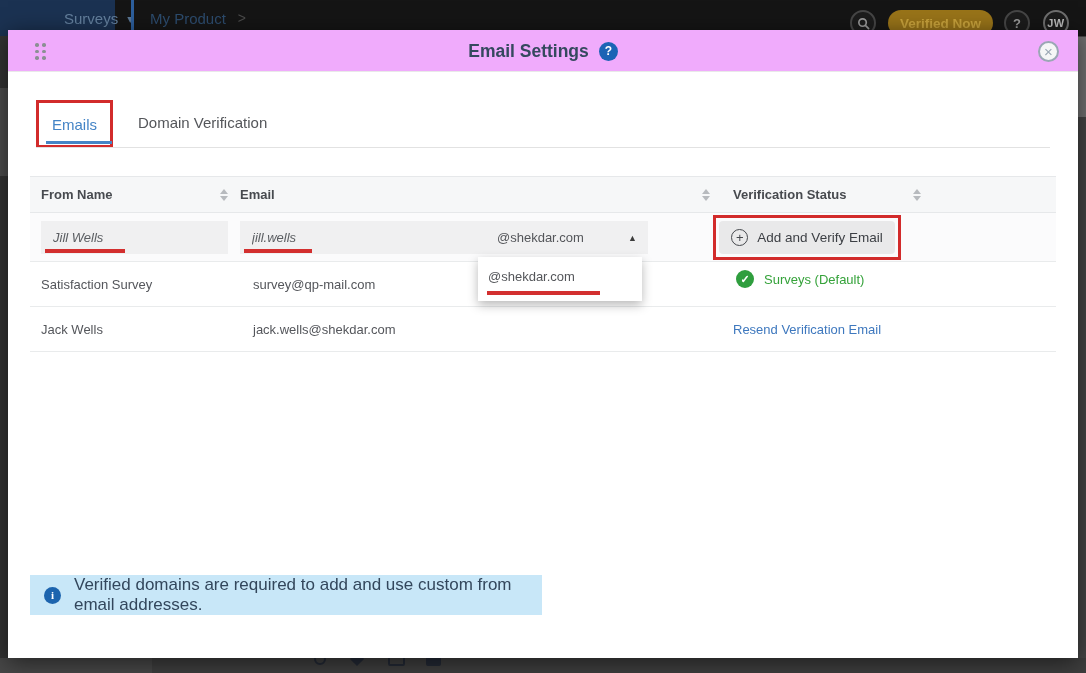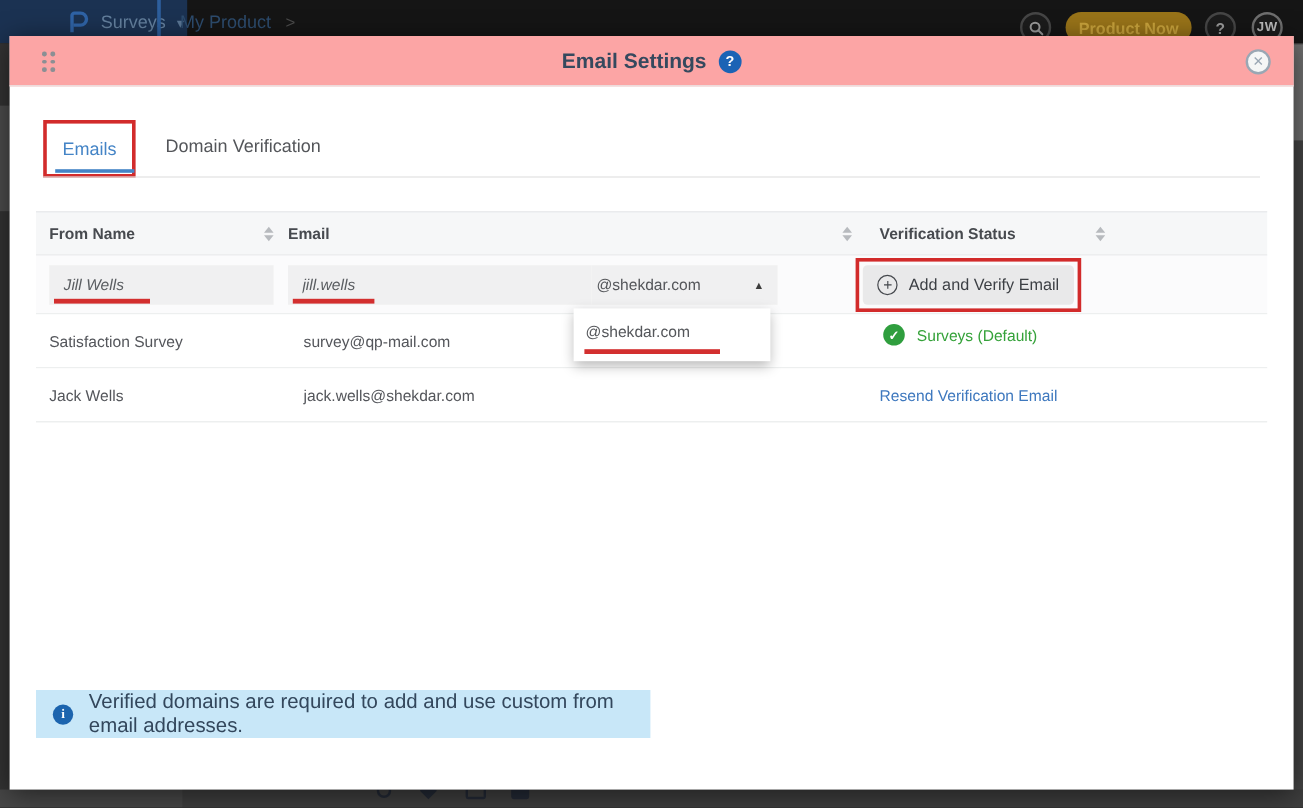--- a/index.html
+++ b/index.html
@@ -2,21 +2,21 @@
 <html><head>
 <meta charset="utf-8">
 <style>
   * { margin:0; padding:0; box-sizing:border-box; }
   html,body { background:#101010; }
   body { font-family:"Liberation Sans", sans-serif; }
   .stage { position:relative; width:1086px; height:673px; overflow:hidden; background:#2b2b2b; }
 
   
   .topbar { position:absolute; left:0; top:0; width:1086px; height:36px; background:#151515; z-index:1; }
-  .brand { position:absolute; left:0; top:0; width:156px; height:36px; background:#1b3252;
+  .brand { position:absolute; left:0; top:0; width:115px; height:36px; background:#1b3252;
            display:flex; align-items:center; gap:9px; padding-left:55px; cursor:pointer; }
   .brand-label { color:#64809e; font-size:15px; }
   .brand-caret { color:#5a7694; font-size:12px; margin-top:2px; }
   .nav-active-bar { position:absolute; left:131px; top:0; width:3px; height:36px; background:#2d5f9d; }
   .crumbs { position:absolute; left:150px; top:0; height:36px; display:flex; align-items:center; gap:12px; font-size:15px; }
   .crumb-link { color:#2d4c6e; text-decoration:none; cursor:pointer; }
   .crumb-sep { color:#4c4c4c; font-size:14px; }
   .crumb-current { color:#a9a9a9; }
   .top-circle { position:absolute; top:10px; width:26px; height:26px; border-radius:50%;
                 border:2px solid #464646; background:#1c1c1c; display:flex; align-items:center; justify-content:center; cursor:pointer; }
@@ -35,21 +35,21 @@
   .bg-icons { position:absolute; left:0; top:651px; width:1086px; height:22px; z-index:2; }
   .bg-ic { position:absolute; }
   .ic-ring { left:314px; top:2px; width:12px; height:12px; border:2.5px solid #232935; border-radius:50%; }
   .ic-diamond { left:352px; top:3px; width:10px; height:10px; background:#232935; transform:rotate(45deg); }
   .ic-keyboard { left:388px; top:4px; width:17px; height:11px; border:2px solid #232935; border-radius:2px; }
   .ic-image { left:426px; top:4px; width:15px; height:11px; background:#232935; border-radius:2px; }
 
   
   .modal { position:absolute; left:8px; top:30px; width:1070px; height:628px; background:#fff;
            box-shadow:0 4px 22px rgba(0,0,0,.55); z-index:10; }
-  .modal-header { position:absolute; left:0; top:0; width:1070px; height:42px; background:#fca5a5; border-bottom:1px solid #e9e9e9; }
+  .modal-header { position:absolute; left:0; top:0; width:1070px; height:42px; background:#f0abfc; border-bottom:1px solid #e9e9e9; }
   .drag-dots { position:absolute; left:27px; top:13px; display:grid; grid-template-columns:4px 4px; gap:3px; cursor:move; }
   .drag-dots i { width:3.5px; height:3.5px; border-radius:50%; background:#8b8f94; }
   .title-wrap { position:absolute; left:0; top:0; width:1070px; height:42px; display:flex; align-items:center; justify-content:center; gap:10px; }
   .modal-title { font-size:17.5px; font-weight:700; color:#35495e; }
   .help-badge { width:19px; height:19px; border-radius:50%; background:#1b63b5; color:#fff; font-size:12px; font-weight:700;
                 display:flex; align-items:center; justify-content:center; cursor:pointer; }
   .close-btn { position:absolute; right:19px; top:11px; width:21px; height:21px; border-radius:50%;
                border:2px solid #9aa7b4; color:#9aa7b4; font-size:15px; line-height:1;
                display:flex; align-items:center; justify-content:center; cursor:pointer; background:#f5f6f6; }
 
@@ -137,21 +137,21 @@
     <div class="crumbs">
       <a class="crumb-link">My Product</a>
       <span class="crumb-sep">&gt;</span>
     </div>
     <div class="top-circle search-circle">
       <svg width="13" height="13" viewBox="0 0 14 14">
         <circle cx="6" cy="6" r="4" fill="none" stroke="#9b9b9b" stroke-width="1.8"></circle>
         <line x1="9" y1="9" x2="12.5" y2="12.5" stroke="#9b9b9b" stroke-width="1.8" stroke-linecap="round"></line>
       </svg>
     </div>
-    <button class="upgrade-btn">Product Now</button>
+    <button class="upgrade-btn">Verified Now</button>
     <div class="top-circle helpq-circle">
       <span>?</span>
     </div>
     <div class="top-circle avatar-circle">
       <span>JW</span>
     </div>
   </div>
 
   <div class="left-strip">
       <div class="lit"></div>

